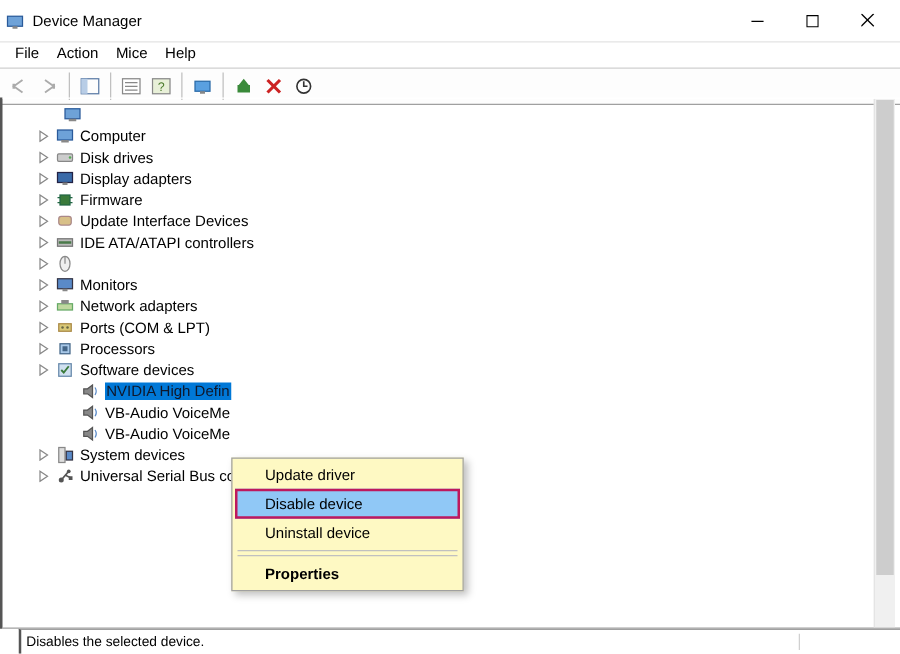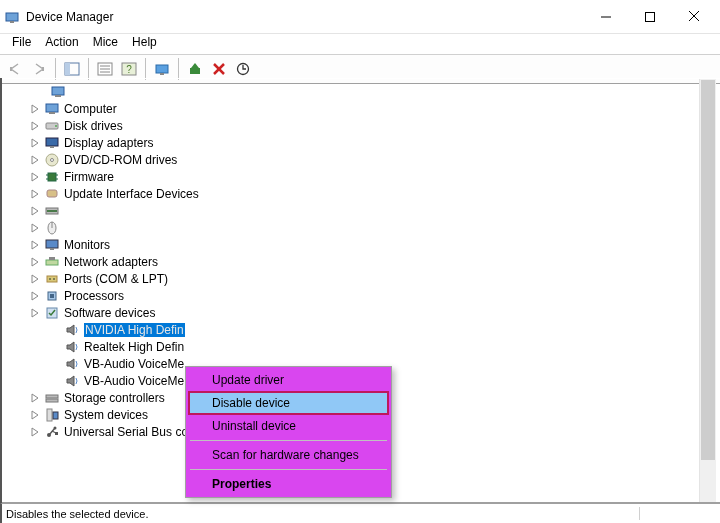--- a/index.html
+++ b/index.html
@@ -20,29 +20,29 @@
   .tbtn.disabled { opacity: .4; }
   .tsep { width:1px; height:22px; background:#c0c0c0; margin:0 3px; }
 
   .content { position: absolute; top: 78px; left: 0; right: 0; bottom: 20px; border-left: 2px solid #555; display:flex; flex-direction:column; }
   .content-inner { position: absolute; inset:0; overflow:hidden; border-top:1px solid #fff; border-bottom:1px solid #a0a0a0; }
   .tree { padding: 4px 0 4px 0; }
   .node { display:flex; align-items:center; height:17px; position:relative; }
   .node .exp { width:14px; height:14px; margin-right:2px; display:flex; align-items:center; justify-content:center; color:#666; font-size:10px;}
   .node .icon { width:16px; height:16px; margin-right:4px; display:flex; align-items:center; justify-content:center;}
   .node .label { white-space:nowrap; }
-  .node.selected .label { background:#0078d7; color:#e5e5e5; padding:0 1px;}
+  .node.selected .label { background:#0078d7; color:#0f172a; padding:0 1px;}
   .indent-0 { padding-left: 48px; }
   .indent-1 { padding-left: 26px; }
   .indent-2 { padding-left: 46px; }
 
-  .statusbar { position:absolute; bottom:0; left:0; right:0; height:20px; border-top:1px solid #a0a0a0; display:flex; align-items:center; padding:0 4px; font-size:11px; border-left:2px solid #555;}
+  .statusbar { position:absolute; bottom:0; left:15px; right:0; height:20px; border-top:1px solid #a0a0a0; display:flex; align-items:center; padding:0 4px; font-size:11px; border-left:2px solid #555;}
   .status-sep { position:absolute; right:80px; top:3px; bottom:3px; width:1px; background:#d0d0d0;}
 
-  .ctxmenu { position:absolute; left:185px; top:366px; width:207px; background:#d946ef; border:1px solid #a0a0a0; box-shadow: 3px 3px 6px rgba(0,0,0,.25); padding:2px 2px; z-index:10;}
+  .ctxmenu { position:absolute; left:185px; top:366px; width:186px; background:#fef9c3; border:1px solid #a0a0a0; box-shadow: 3px 3px 6px rgba(0,0,0,.25); padding:2px 2px; z-index:10;}
   .ctxmenu .mi { height:22px; display:flex; align-items:center; padding-left:24px; padding-right:8px;}
   .ctxmenu .mi.hl { background:#90c8f6; border:2px solid #be185d; height:24px; padding-left:22px;}
   .ctxmenu .msep { height:1px; background:#c0c0c0; margin:3px 2px; }
   .ctxmenu .mi.bold { font-weight:600; }
 
   .scrolltrack-v { position:absolute; right:4px; top:0; bottom:0; width:17px; background:#f0f0f0; border-left:1px solid #e4e4e4;}
   .scrollthumb-v { position:absolute; left:1px; right:1px; top:1px; height:380px; background:#cdcdcd;}
 </style>
 </head>
 <body>
@@ -201,34 +201,20 @@
           <span class="label">Display adapters</span>
         </div>
         <div class="node indent-1">
           <span class="exp">
             <svg width="10" height="10">
               <path d="M2 1 L8 5 L2 9 Z" fill="none" stroke="#888"></path>
             </svg>
           </span>
           <span class="icon">
             <svg width="16" height="16">
-              <circle cx="8" cy="8" r="6" fill="#e8e8d0" stroke="#aa8"></circle>
-              <circle cx="8" cy="8" r="1.5" fill="#fff" stroke="#888"></circle>
-            </svg>
-          </span>
-          <span class="label">DVD/CD-ROM drives</span>
-        </div>
-        <div class="node indent-1">
-          <span class="exp">
-            <svg width="10" height="10">
-              <path d="M2 1 L8 5 L2 9 Z" fill="none" stroke="#888"></path>
-            </svg>
-          </span>
-          <span class="icon">
-            <svg width="16" height="16">
               <rect x="4" y="4" width="8" height="8" fill="#3a7a3a" stroke="#264"></rect>
               <line x1="2" y1="6" x2="4" y2="6" stroke="#264"></line>
               <line x1="2" y1="10" x2="4" y2="10" stroke="#264"></line>
               <line x1="12" y1="6" x2="14" y2="6" stroke="#264"></line>
               <line x1="12" y1="10" x2="14" y2="10" stroke="#264"></line>
             </svg>
           </span>
           <span class="label">Firmware</span>
         </div>
         <div class="node indent-1">
@@ -249,20 +235,21 @@
             <svg width="10" height="10">
               <path d="M2 1 L8 5 L2 9 Z" fill="none" stroke="#888"></path>
             </svg>
           </span>
           <span class="icon">
             <svg width="16" height="16">
               <rect x="2" y="5" width="12" height="6" fill="#bbb" stroke="#777"></rect>
               <rect x="3" y="7" width="10" height="2" fill="#4a7a4a"></rect>
             </svg>
           </span>
+          <span class="label">IDE ATA/ATAPI controllers</span>
         </div>
         <div class="node indent-1">
           <span class="exp">
             <svg width="10" height="10">
               <path d="M2 1 L8 5 L2 9 Z" fill="none" stroke="#888"></path>
             </svg>
           </span>
           <span class="icon">
             <svg width="16" height="16">
               <ellipse cx="8" cy="8" rx="4" ry="6" fill="#eee" stroke="#888"></ellipse>
@@ -352,55 +339,31 @@
           <span class="label">NVIDIA High Defin</span>
         </div>
         <div class="node indent-2 ">
           <span class="exp"></span>
           <span class="icon">
             <svg width="16" height="16">
               <path d="M3 6 L6 6 L10 3 L10 13 L6 10 L3 10 Z" fill="#888" stroke="#555"></path>
               <path d="M12 5 Q14 8 12 11" fill="none" stroke="#5a8ac8"></path>
             </svg>
           </span>
-          <span class="label">Realtek High Defin</span>
+          <span class="label">VB-Audio VoiceMe</span>
         </div>
         <div class="node indent-2 ">
           <span class="exp"></span>
           <span class="icon">
             <svg width="16" height="16">
               <path d="M3 6 L6 6 L10 3 L10 13 L6 10 L3 10 Z" fill="#888" stroke="#555"></path>
               <path d="M12 5 Q14 8 12 11" fill="none" stroke="#5a8ac8"></path>
             </svg>
           </span>
           <span class="label">VB-Audio VoiceMe</span>
-        </div>
-        <div class="node indent-2 ">
-          <span class="exp"></span>
-          <span class="icon">
-            <svg width="16" height="16">
-              <path d="M3 6 L6 6 L10 3 L10 13 L6 10 L3 10 Z" fill="#888" stroke="#555"></path>
-              <path d="M12 5 Q14 8 12 11" fill="none" stroke="#5a8ac8"></path>
-            </svg>
-          </span>
-          <span class="label">VB-Audio VoiceMe</span>
-        </div>
-        <div class="node indent-1">
-          <span class="exp">
-            <svg width="10" height="10">
-              <path d="M2 1 L8 5 L2 9 Z" fill="none" stroke="#888"></path>
-            </svg>
-          </span>
-          <span class="icon">
-            <svg width="16" height="16">
-              <rect x="2" y="5" width="12" height="3" fill="#bbb" stroke="#777"></rect>
-              <rect x="2" y="9" width="12" height="3" fill="#bbb" stroke="#777"></rect>
-            </svg>
-          </span>
-          <span class="label">Storage controllers</span>
         </div>
         <div class="node indent-1">
           <span class="exp">
             <svg width="10" height="10">
               <path d="M2 1 L8 5 L2 9 Z" fill="none" stroke="#888"></path>
             </svg>
           </span>
           <span class="icon">
             <svg width="16" height="16">
               <rect x="3" y="2" width="5" height="12" fill="#ddd" stroke="#888"></rect>
@@ -434,23 +397,20 @@
     <div class="mi">
       <span>Update driver</span>
     </div>
     <div class="mi hl">
       <span>Disable device</span>
     </div>
     <div class="mi">
       <span>Uninstall device</span>
     </div>
     <div class="msep"></div>
-    <div class="mi">
-      <span>Scan for hardware changes</span>
-    </div>
     <div class="msep"></div>
     <div class="mi bold">
       <span>Properties</span>
     </div>
   </div>
 
 <div class="statusbar">
   <span>Disables the selected device.</span>
   <div class="status-sep"></div>
 </div>

